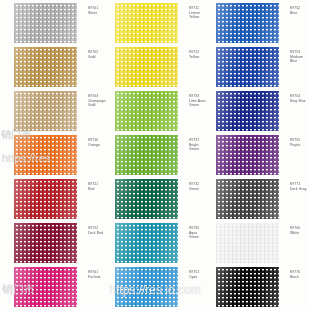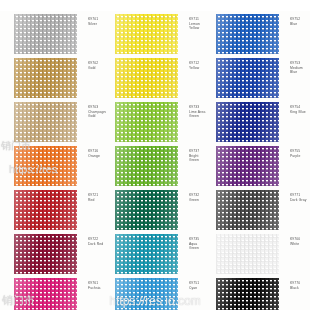--- a/index.html
+++ b/index.html
@@ -6,21 +6,20 @@
   body{
     width:310px;height:310px;
     background:#ffffff;
     font-family:"Liberation Sans", sans-serif;
     overflow:hidden;
     position:relative;
   }
   #sheet{
     position:absolute;inset:0;
     background:#fdfdfc;
-    margin-top:11px;
   }
   .grid{
     position:absolute;
     left:0;top:0;width:310px;height:310px;
     display:grid;
     grid-template-columns:92px 92px 92px;
     grid-template-rows:repeat(7,43px);
     column-gap:9px;
     row-gap:1px;
     padding:3px 6px 0 14px;
@@ -85,21 +84,21 @@
     pointer-events:none;
     font-family:"Liberation Sans", sans-serif;
     color:rgba(255,255,255,.72);
     text-shadow:0 0 1px rgba(120,120,120,.55);
     white-space:nowrap;
   }
   #wm-mid{
     top:152px;left:0;width:310px;
     font-size:11px;
     text-align:left;
-    padding-left:9px;
+    padding-left:2px;
     color:rgba(235,235,235,.80);
   }
   #wm-bot{
     top:283px;left:0;width:310px;
     font-size:12px;
     text-align:center;
     padding-right:4px;
     color:rgba(250,250,250,.85);
   }
   #wm-bot2{

